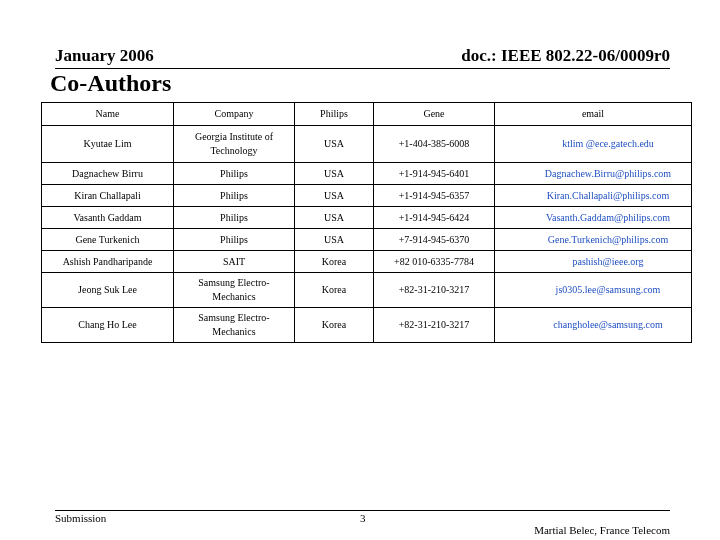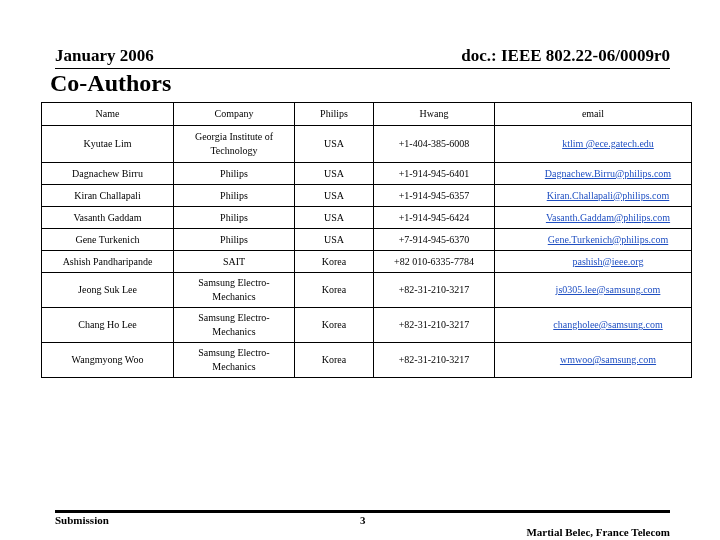--- a/index.html
+++ b/index.html
@@ -64,33 +64,31 @@
       font-weight: normal;
     }
     table.coauthors th {
       height: 22px;
     }
     table.coauthors tr.tall td { height: 36px; }
     table.coauthors tr.tall2 td { height: 34px; }
     table.coauthors tr.short td { height: 21px; }
     .email-link {
       color: #1f4fc2;
-      text-decoration: underline;
       cursor: pointer;
       padding-left: 30px;
     }
     .footer {
       position: absolute;
       left: 55px;
       top: 510px;
       width: 615px;
-      border-top: 3px solid #000000;
+      border-top: 1px solid #000000;
       font-size: 11px;
       height: 16px;
-      font-weight: bold;
     }
     .footer-left {
       position: absolute;
       left: 0;
       top: 1px;
     }
     .footer-center {
       position: absolute;
       left: 305px;
       top: 1px;
@@ -117,21 +115,21 @@
     <col style="width:121px">
     <col style="width:79px">
     <col style="width:121px">
     <col style="width:197px">
   </colgroup>
   <thead>
     <tr>
       <th>Name</th>
       <th>Company</th>
       <th>Philips</th>
-      <th>Hwang</th>
+      <th>Gene</th>
       <th>email</th>
     </tr>
   </thead>
   <tbody>
     <tr class="tall">
       <td>Kyutae Lim</td>
       <td>Georgia Institute of Technology</td>
       <td>USA</td>
       <td>+1-404-385-6008</td>
       <td><a class="email-link">ktlim @ece.gatech.edu</a></td>
@@ -178,27 +176,20 @@
       <td>+82-31-210-3217</td>
       <td><a class="email-link">js0305.lee@samsung.com</a></td>
     </tr>
     <tr class="tall2">
       <td>Chang Ho Lee</td>
       <td>Samsung Electro-Mechanics</td>
       <td>Korea</td>
       <td>+82-31-210-3217</td>
       <td><a class="email-link">changholee@samsung.com</a></td>
     </tr>
-    <tr class="tall2">
-      <td>Wangmyong Woo</td>
-      <td>Samsung Electro-Mechanics</td>
-      <td>Korea</td>
-      <td>+82-31-210-3217</td>
-      <td><a class="email-link">wmwoo@samsung.com</a></td>
-    </tr>
   </tbody>
 </table>
 
 <div class="footer">
   <span class="footer-left">Submission</span>
   <span class="footer-center">3</span>
   <span class="footer-right">Martial Belec, France Telecom</span>
 </div>
 
 </body></html>

